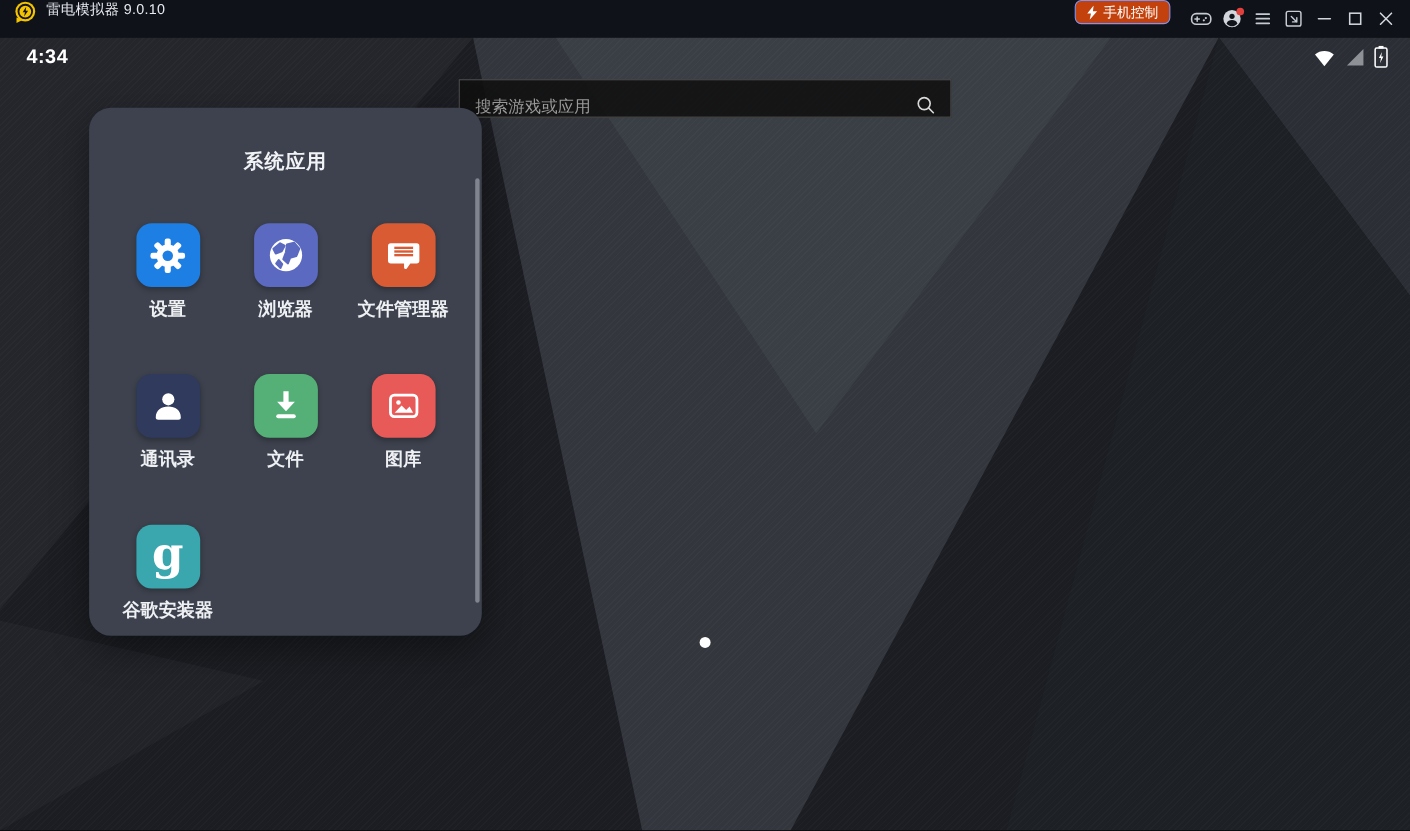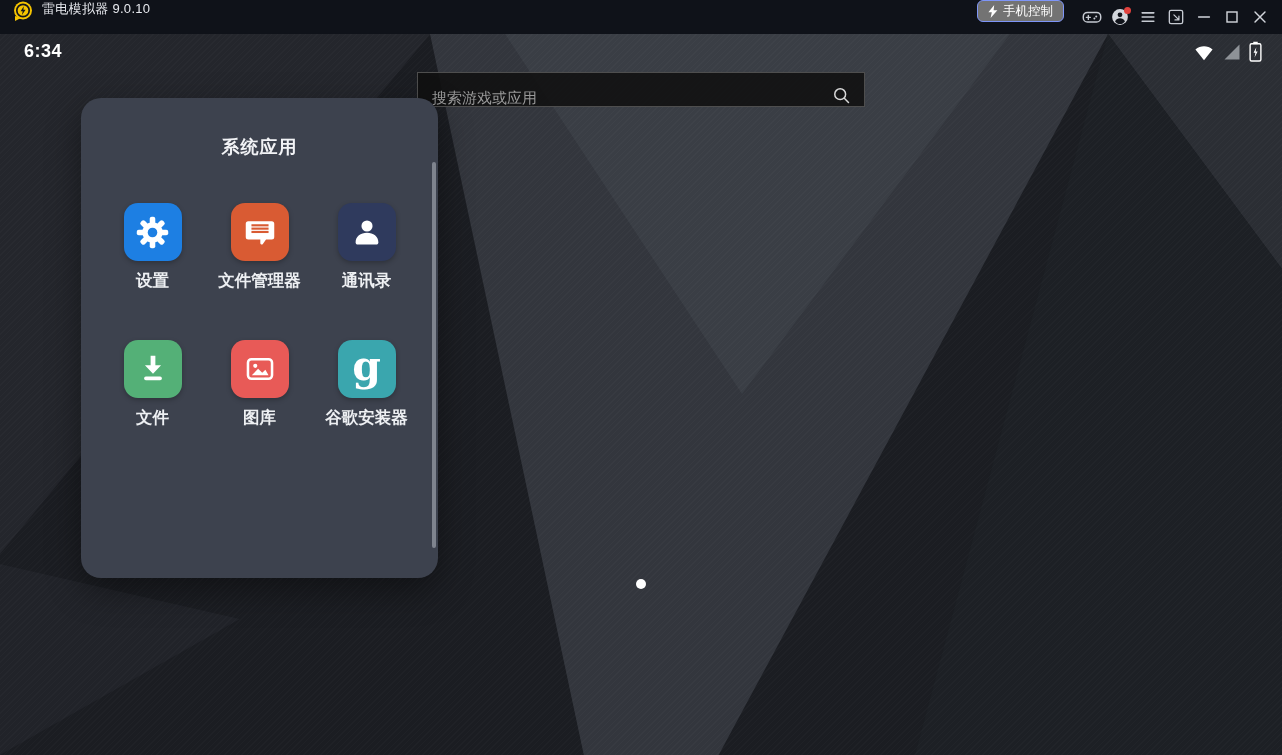--- a/index.html
+++ b/index.html
@@ -6,21 +6,21 @@
   html,body { width:1282px; height:755px; overflow:hidden; background:#000;
     font-family:"Liberation Sans","DejaVu Sans",sans-serif; }
   .window { position:relative; width:1282px; height:755px; }
 
   
   .titlebar { position:absolute; top:0; left:0; width:1282px; height:34px;
     background:#0f1219; display:flex; align-items:flex-start; padding:0 8px 0 12px; }
   .tb-title { color:#e7e9ee; font-size:13px; margin-left:8px; letter-spacing:.3px; }
   .tb-spacer { flex:1; }
   .phone-ctrl { display:flex; align-items:center; gap:5px; height:22px; padding:0 10px;
-    border-radius:6px; background:#737373; border:1px solid #7e95f8; color:#fff;
+    border-radius:6px; background:#c2410c; border:1px solid #7e95f8; color:#fff;
     font-size:12.5px; cursor:pointer; margin-right:14px; }
   .tb-btn { width:28px; height:34px; display:flex; align-items:center; justify-content:center;
     cursor:pointer; position:relative; }
   .tb-btn svg { display:block; }
   .notif-dot { position:absolute; top:7px; right:3px; width:7px; height:7px;
     border-radius:50%; background:#e0413d; }
 
   
   .screen { position:absolute; top:34px; left:0; width:1282px; height:721px;
     background:#1b1d22; overflow:hidden; }
@@ -139,21 +139,21 @@
       <rect x="0" y="0" width="1282" height="721" fill="#1b1d22"></rect>
       <polygon points="0,0 430,0 0,520" fill="#24262c"></polygon>
       <polygon points="430,0 1108,0 622,900" fill="#33363d"></polygon>
       <polygon points="505,0 1010,0 742,360" fill="#3a3e45"></polygon>
       <polygon points="1108,0 1282,0 1282,235" fill="#2b2e34"></polygon>
       <polygon points="1108,0 1282,235 1282,721 915,721" fill="#1d2025"></polygon>
       <polygon points="0,530 240,585 0,721" fill="#212329"></polygon>
     </svg>
     <div class="texture"></div>
 
-    <div class="status-time">6:34</div>
+    <div class="status-time">4:34</div>
     <div class="status-icons">
       <svg width="22" height="20" viewBox="0 0 24 22">
         <path d="M12 20 L2.6 8.2 C8 3.6 16 3.6 21.4 8.2 Z" fill="#fff"></path>
       </svg>
       <svg width="20" height="20" viewBox="0 0 24 24">
         <path d="M21 3 L21 21 L3 21 Z" fill="#8e9297"></path>
       </svg>
       <svg width="13" height="21" viewBox="0 0 14 22">
         <rect x="4.6" y="0.5" width="4.8" height="2.6" fill="#fff"></rect>
         <rect x="1.2" y="2.6" width="11.6" height="18.6" rx="1.6" fill="none" stroke="#fff" stroke-width="1.5"></rect>
@@ -183,20 +183,31 @@
                 <rect x="10.2" y="1.8" width="3.6" height="20.4" rx="1.3" transform="rotate(90 12 12)"></rect>
                 <rect x="10.2" y="1.8" width="3.6" height="20.4" rx="1.3" transform="rotate(135 12 12)"></rect>
                 <circle cx="12" cy="12" r="6.6"></circle>
               </g>
               <circle cx="12" cy="12" r="3.1" fill="#1d7fe3"></circle>
             </svg>
           </div>
           <div class="app-label">设置</div>
         </div>
 
+        <div class="app">
+          <div class="app-icon" style="background: rgb(91, 106, 192);">
+            <svg width="40" height="40" viewBox="0 0 24 24">
+              <circle cx="12" cy="12" r="8.8" fill="#fff"></circle>
+              <path d="M5.2 8.6 L8.8 5.6 L11.2 6.8 L9.6 9.8 L6.4 11 Z" fill="#5b6ac0" stroke="#5b6ac0" stroke-width="1.2" stroke-linejoin="round"></path>
+              <path d="M12.6 6.2 L16.4 5.2 L19.2 8.4 L17.6 12.4 L14.2 13.4 L13 16.4 L10.6 14.2 L12 10.4 Z" fill="#5b6ac0" stroke="#5b6ac0" stroke-width="1.2" stroke-linejoin="round"></path>
+              <path d="M8 14.6 L10 16.8 L9 19 L6.6 16.6 Z" fill="#5b6ac0" stroke="#5b6ac0" stroke-width="1" stroke-linejoin="round"></path>
+            </svg>
+          </div>
+          <div class="app-label">浏览器</div>
+        </div>
 
         <div class="app">
           <div class="app-icon" style="background: rgb(217, 91, 51);">
             <svg width="38" height="38" viewBox="0 0 24 24">
               <path fill="#fff" d="M4.6 5.2 h14.8 a1.6 1.6 0 0 1 1.6 1.6 v8.4 a1.6 1.6 0 0 1 -1.6 1.6 h-3.6 l-2 2.8 a0.9 0.9 0 0 1 -1.6 -0.5 v-2.3 h-7.6 a1.6 1.6 0 0 1 -1.6 -1.6 v-8.4 a1.6 1.6 0 0 1 1.6 -1.6 z"></path>
               <rect x="6.6" y="7.1" width="10.8" height="1.35" fill="#d95b33"></rect>
               <rect x="6.6" y="9.2" width="10.8" height="1.35" fill="#d95b33"></rect>
               <rect x="6.6" y="11.3" width="10.8" height="1.35" fill="#d95b33"></rect>
             </svg>
           </div>

